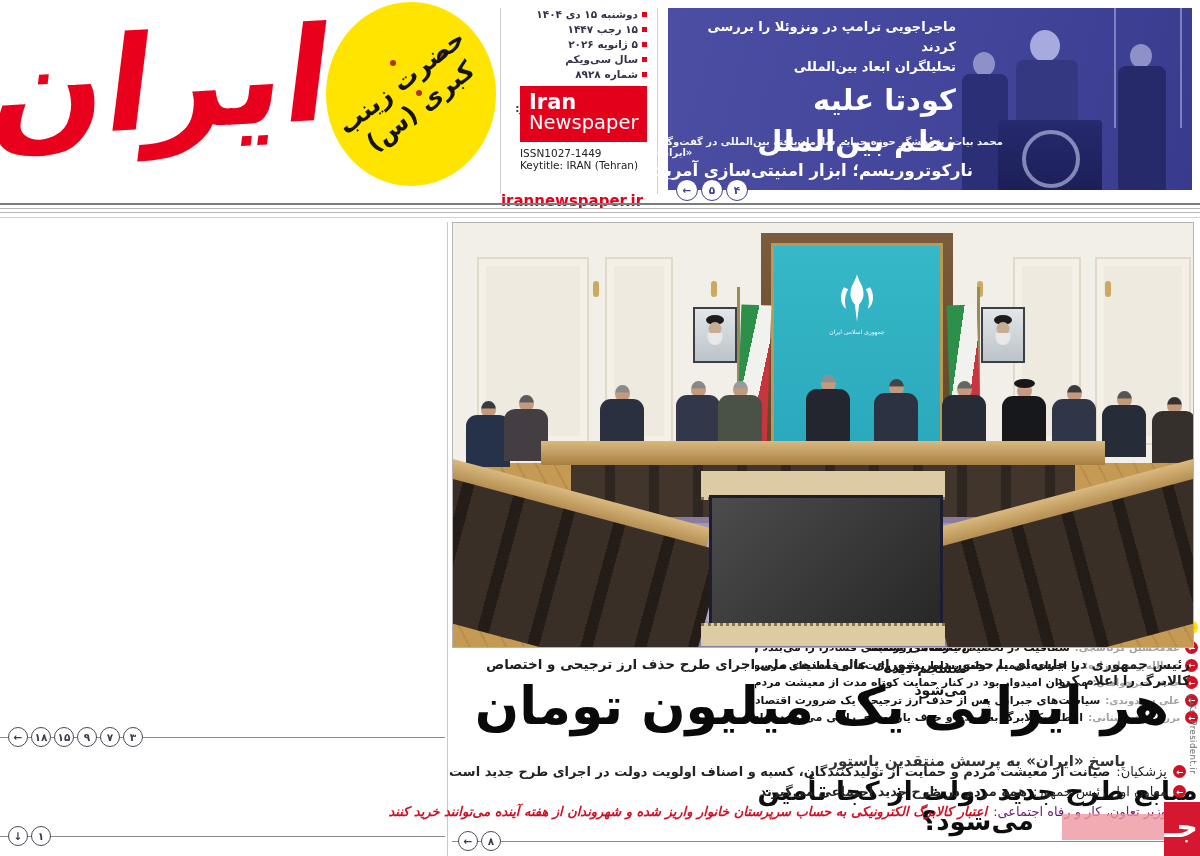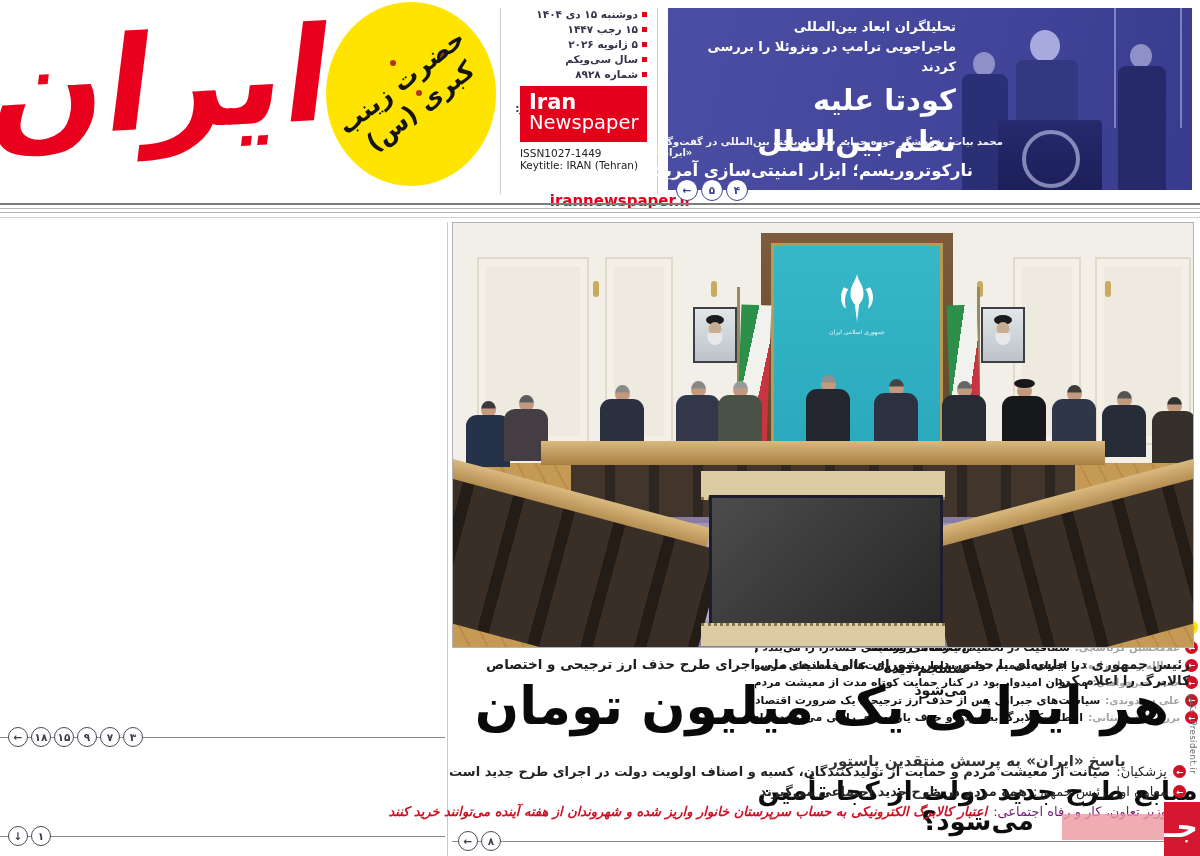--- a/index.html
+++ b/index.html
@@ -20,21 +20,21 @@
   .info-line{display:flex;align-items:center;gap:4px;font-size:10.5px;font-weight:bold;color:#33334a;
              margin-bottom:3px;justify-content:flex-start;}
   .info-line:last-child{margin-top:7px;}
   .sq{width:5px;height:5px;background:#e3001b;flex:none;}
   .brand-box{position:absolute;left:520px;top:86px;width:127px;height:56px;background:#e3001b;
              color:#fff;direction:ltr;text-align:left;padding:6px 0 0 9px;box-sizing:border-box;}
   .brand-box .b1{font-size:21px;font-weight:bold;line-height:1.0;}
   .brand-box .b2{font-size:19.5px;line-height:1.05;}
   .issn{position:absolute;left:520px;top:147px;width:140px;direction:ltr;text-align:left;
         font-size:10.5px;color:#222;line-height:1.15;}
-  .site{position:absolute;left:532px;top:169px;width:160px;direction:ltr;text-align:right;
+  .site{position:absolute;left:492px;top:169px;width:160px;direction:ltr;text-align:center;
         font-size:15px;font-weight:bold;color:#e3001b;margin-top:23px;}
   .vdiv{position:absolute;width:1px;background:#cfcfcf;}
   
   .top-story{position:absolute;left:668px;top:8px;width:524px;height:182px;
              background:linear-gradient(105deg,#4b4ea3 0%,#42459a 55%,#383b8d 100%);overflow:visible;}
   .ts-fig{position:absolute;border-radius:8px 8px 0 0;}
   .ts-head{position:absolute;border-radius:50%;}
   .ts-pod{position:absolute;left:330px;top:112px;width:104px;height:70px;
           background:linear-gradient(#262a6e,#1c1f58);border-radius:4px 4px 0 0;}
   .ts-seal{position:absolute;left:24px;top:10px;width:50px;height:50px;border-radius:50%;
@@ -209,22 +209,22 @@
     <div class="ts-head" style="left:305px;top:44px;width:22px;height:24px;background:#8d91c8;"></div>
     <div class="ts-fig" style="left:294px;top:66px;width:46px;height:116px;background:#2b2f75;"></div>
     <div class="ts-head" style="left:362px;top:22px;width:30px;height:32px;background:#a6aade;"></div>
     <div class="ts-fig" style="left:348px;top:52px;width:62px;height:80px;background:#343880;"></div>
     <div class="ts-head" style="left:462px;top:36px;width:22px;height:24px;background:#8d91c8;"></div>
     <div class="ts-fig" style="left:450px;top:58px;width:48px;height:124px;background:#262a6b;"></div>
     <div class="ts-pod">
       <div class="ts-seal"></div>
     </div>
     <div class="ts-text">
+      <div class="ts-k">ماجراجویی ترامپ در ونزوئلا را بررسی کردند</div>
       <div class="ts-k">تحلیلگران ابعاد بین‌المللی</div>
-      <div class="ts-k">ماجراجویی ترامپ در ونزوئلا را بررسی کردند</div>
       <div class="ts-h">کودتا علیه</div>
       <div class="ts-h">نظم بین‌الملل</div>
     </div>
     <div class="ts-sub">
       <div class="ts-s1">محمد بیات، پژوهشگر حوزه جرایم سازمان‌یافته بین‌المللی در گفت‌وگو با «ایران»:</div>
       <div class="ts-s2">نارکوتروریسم؛ ابزار امنیتی‌سازی آمریکا</div>
     </div>
     <div class="pages-row ts-pages" id="ts-pages" style="left:8px;bottom:-11px;">
         <span class="circ">۴</span>
         <span class="circ">۵</span>

